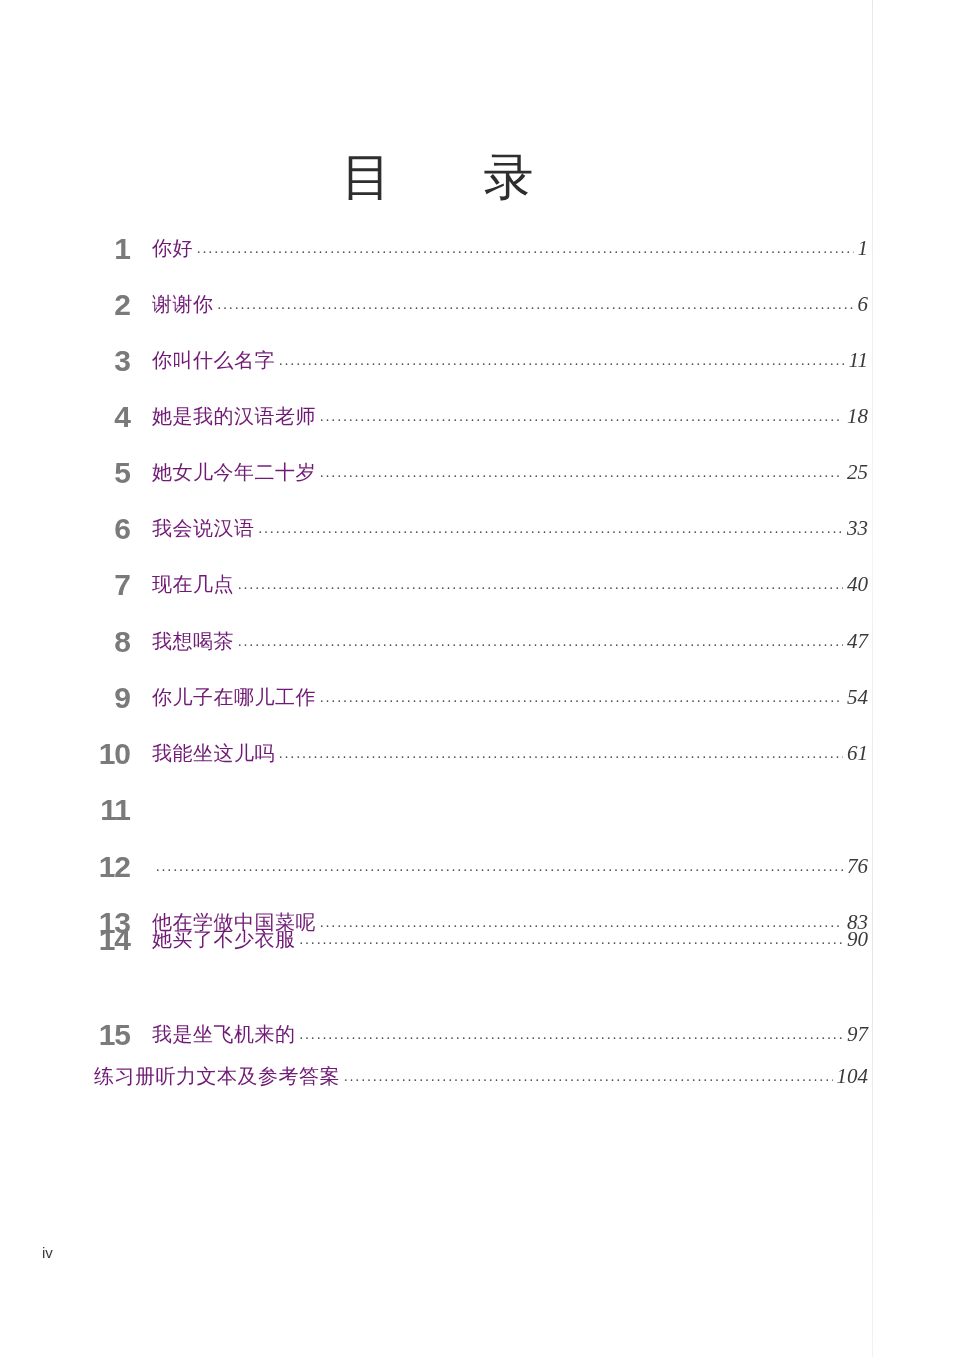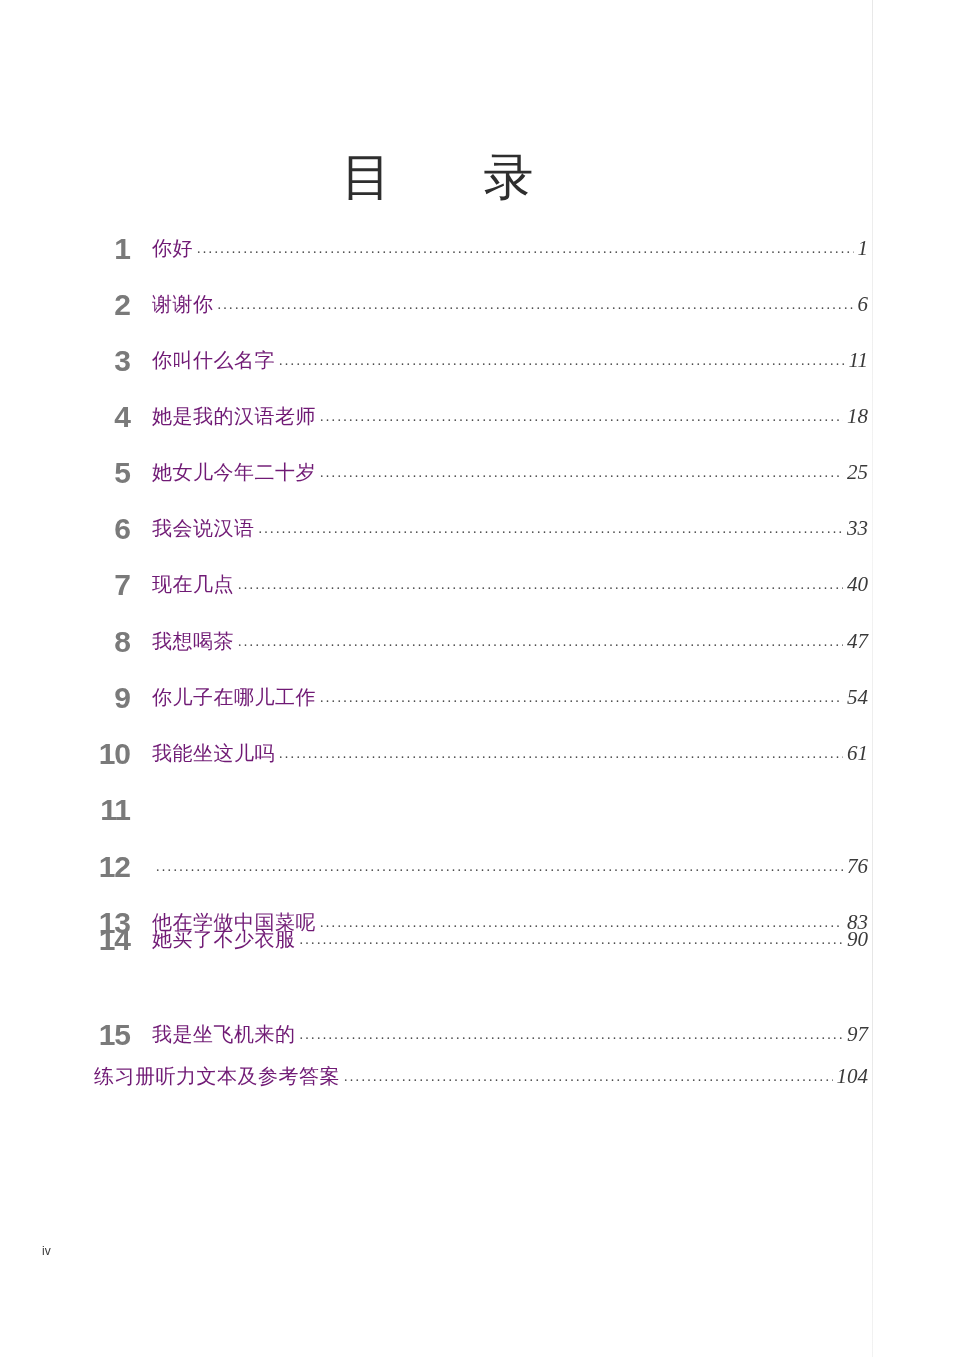--- a/index.html
+++ b/index.html
@@ -106,21 +106,21 @@
       font-size: 21px;
       color: #3a3a3a;
       text-align: right;
       min-width: 10px;
     }
     .folio {
       position: absolute;
       left: 42px;
       top: 1244px;
       font-family: "Liberation Sans", sans-serif;
-      font-size: 12px;
+      font-size: 15px;
       color: #3a3a3a;
     }
   </style>
 </head>
 <body>
 
 <div class="page">
   <div class="page-edge"></div>
 
   <h1 class="title">目 录</h1>

